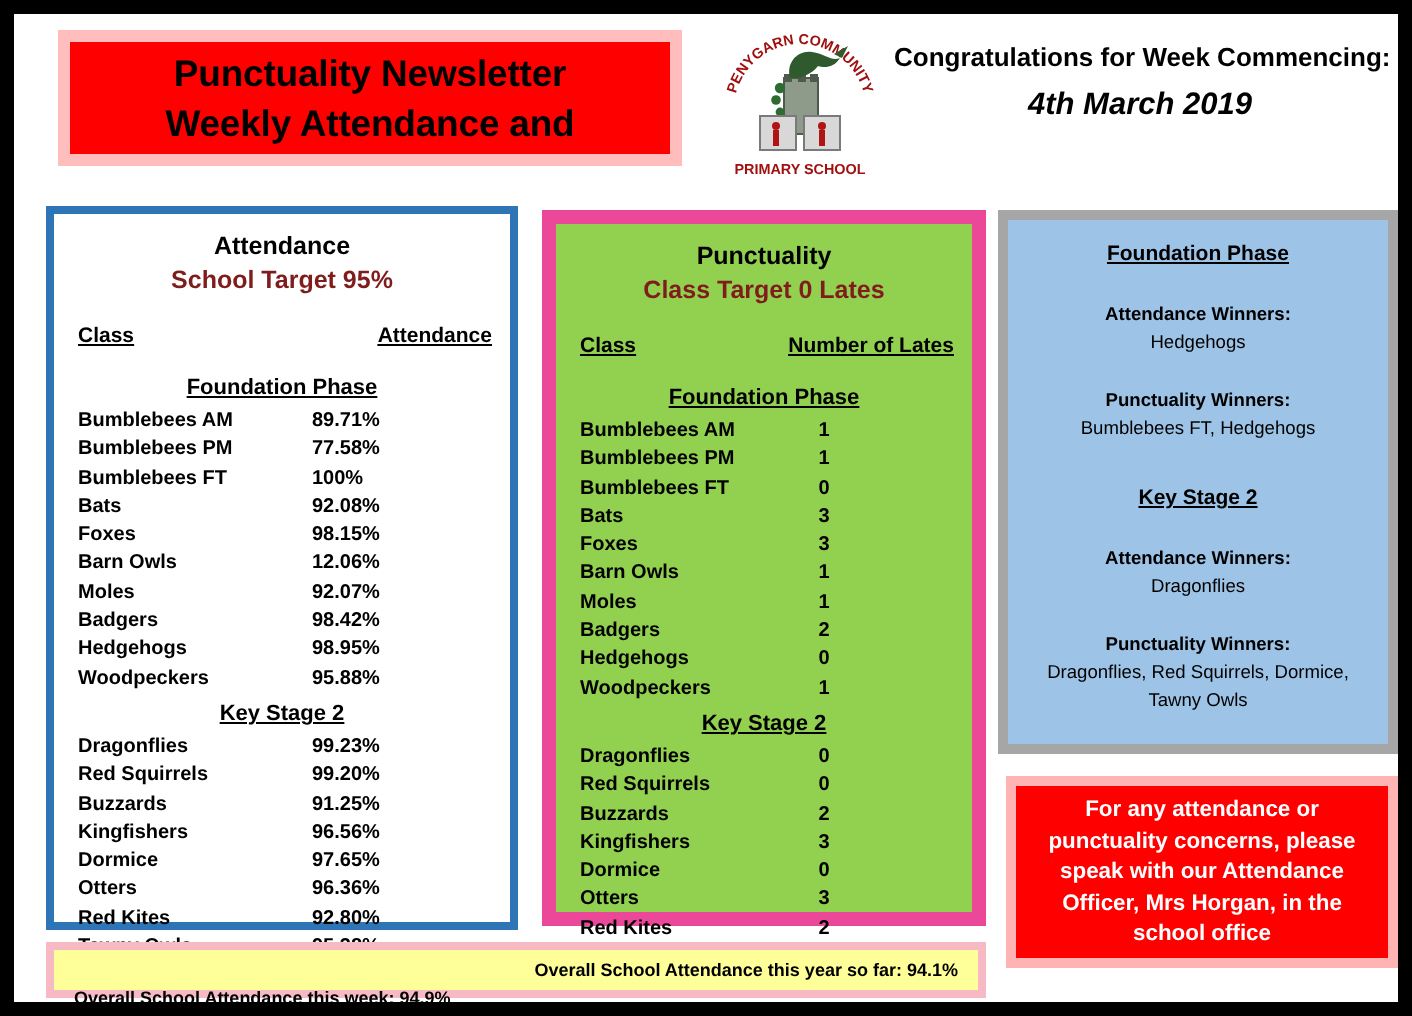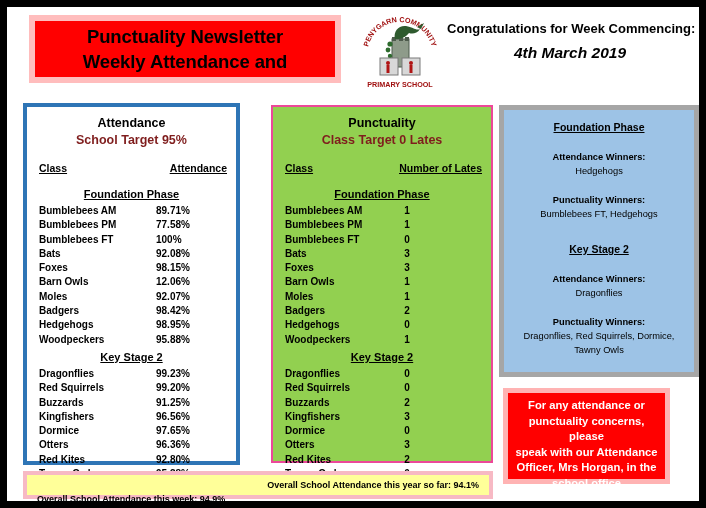--- a/index.html
+++ b/index.html
@@ -83,45 +83,45 @@
   }
 
   
   .panel {
     position: absolute;
     box-sizing: border-box;
   }
   #attendance-panel {
     left: 16px;
     top: 96px;
-    width: 217px;
+    width: 236px;
     height: 362px;
     background: #ffffff;
     border: 4px solid #2e75b6;
   }
   #punctuality-panel {
     left: 264px;
     top: 98px;
     width: 222px;
     height: 358px;
     background: #92d050;
-    border: 2px solid #ec4899;
+    border: 7px solid #ec4899;
   }
   #winners-panel {
     left: 492px;
     top: 98px;
     width: 200px;
     height: 272px;
     background: #9dc3e6;
     border: 5px solid #a6a6a6;
   }
   #notice-panel {
     left: 496px;
     top: 381px;
-    width: 167px;
+    width: 196px;
     height: 96px;
     background: #ff0000;
     border: 5px solid #ffb3b3;
   }
   #footer-bar {
     position: absolute;
     left: 16px;
     top: 464px;
     width: 470px;
     height: 28px;

